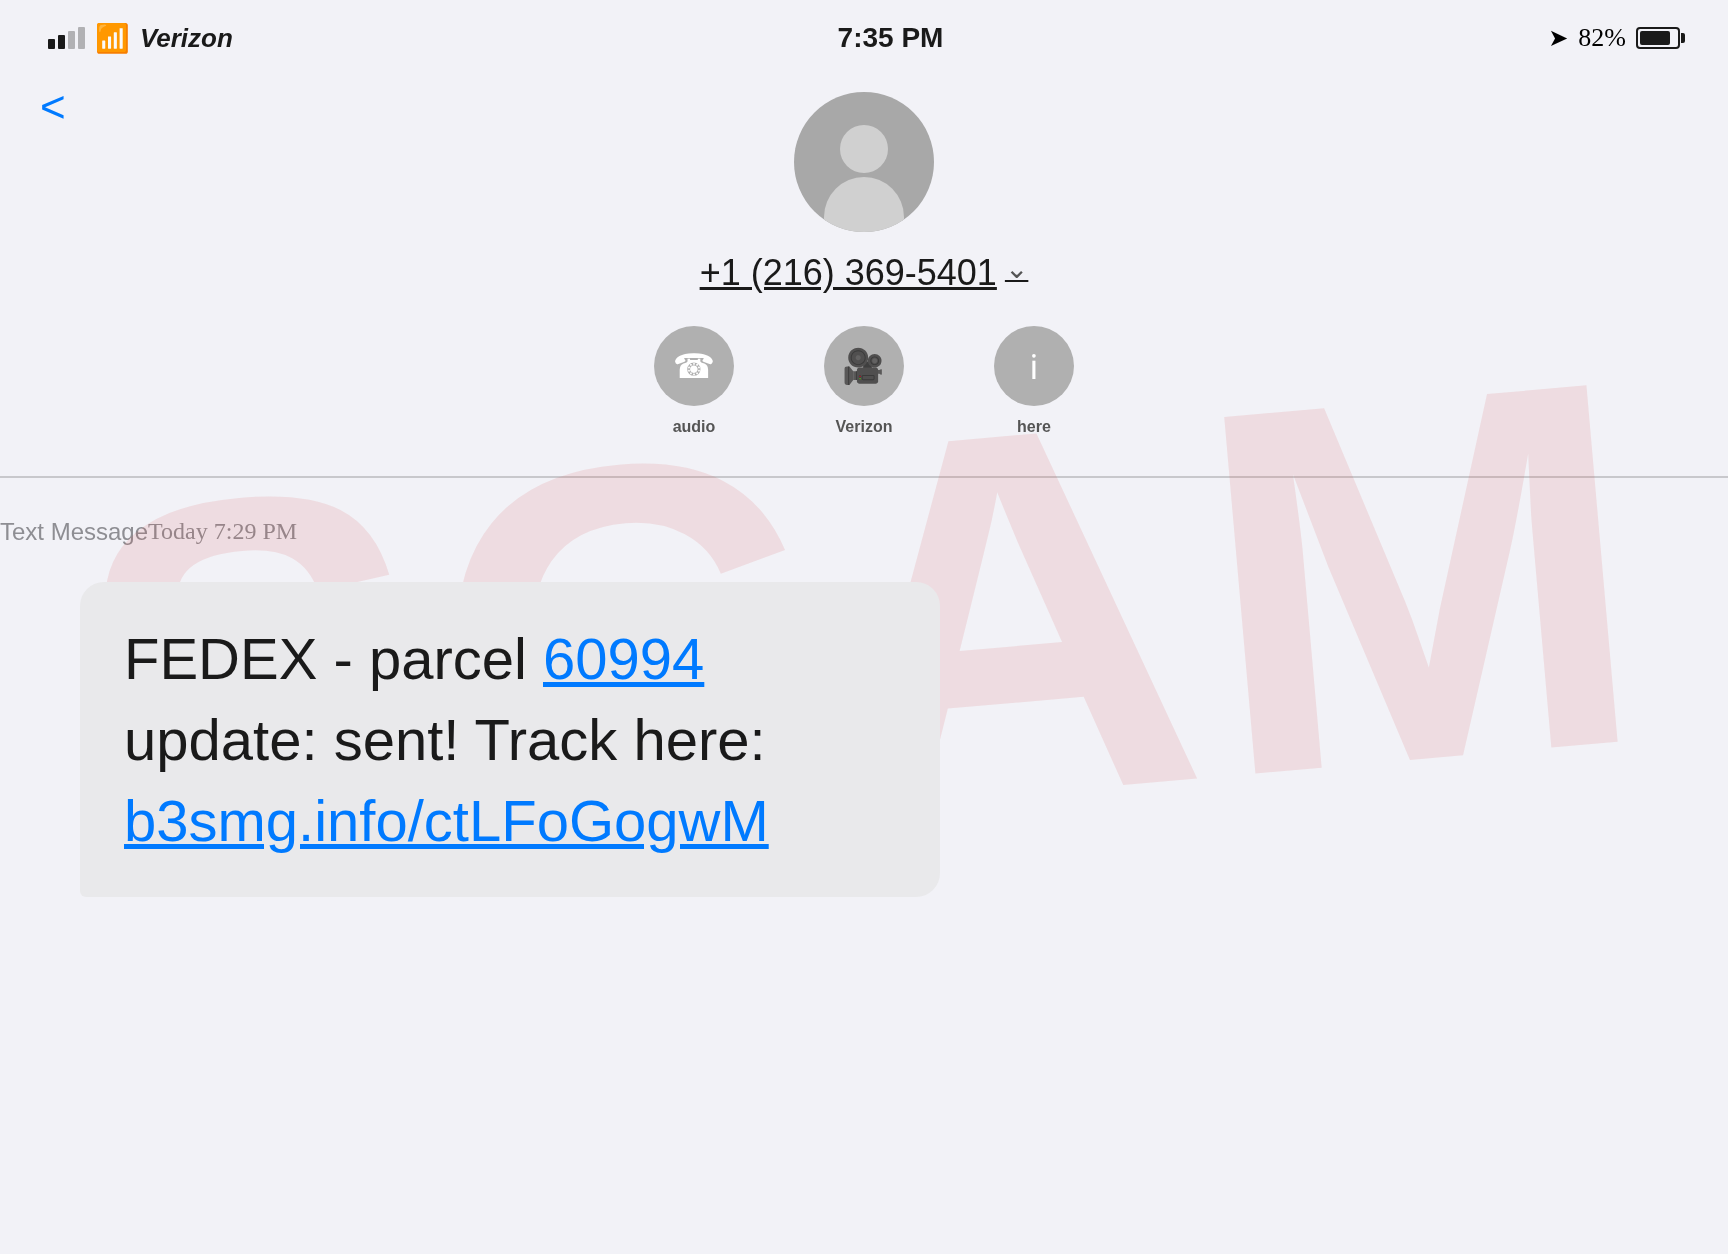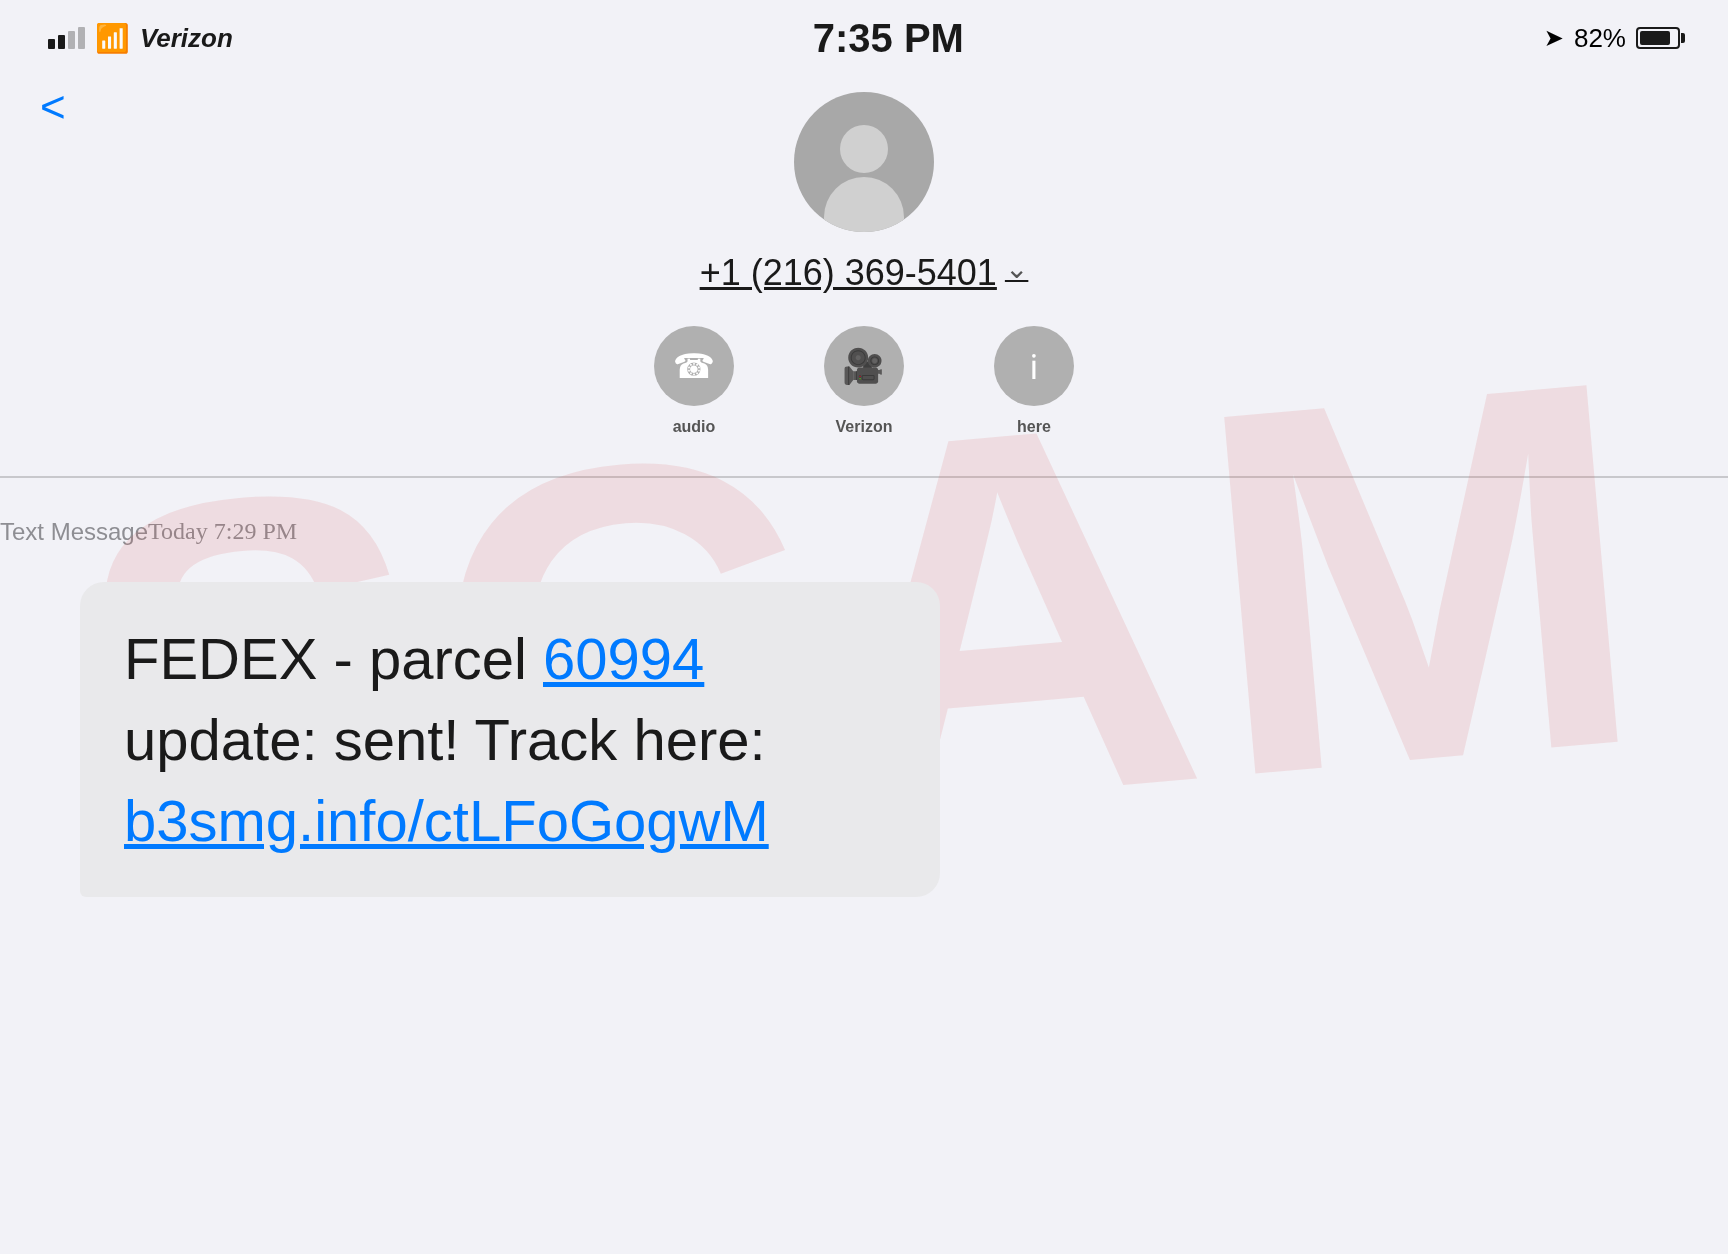--- a/index.html
+++ b/index.html
@@ -70,40 +70,41 @@
       font-size: 28px;
     }
 
     .carrier-name {
       font-size: 26px;
       font-weight: 600;
       font-style: italic;
     }
 
     .status-center {
-      font-size: 40px;
+      font-size: 28px;
       font-weight: 600;
       color: #1a1a1a;
     }
 
     .status-right {
       display: flex;
       align-items: center;
       gap: 10px;
       font-size: 26px;
       font-weight: 500;
     }
 
     .location-icon {
       font-size: 24px;
     }
 
     .battery-pct {
       font-size: 26px;
       font-weight: 500;
+      font-family: Liberation Serif, serif;
     }
 
     .battery-icon {
       width: 44px;
       height: 22px;
       border: 2.5px solid #1a1a1a;
       border-radius: 4px;
       position: relative;
       display: inline-flex;
       align-items: center;

